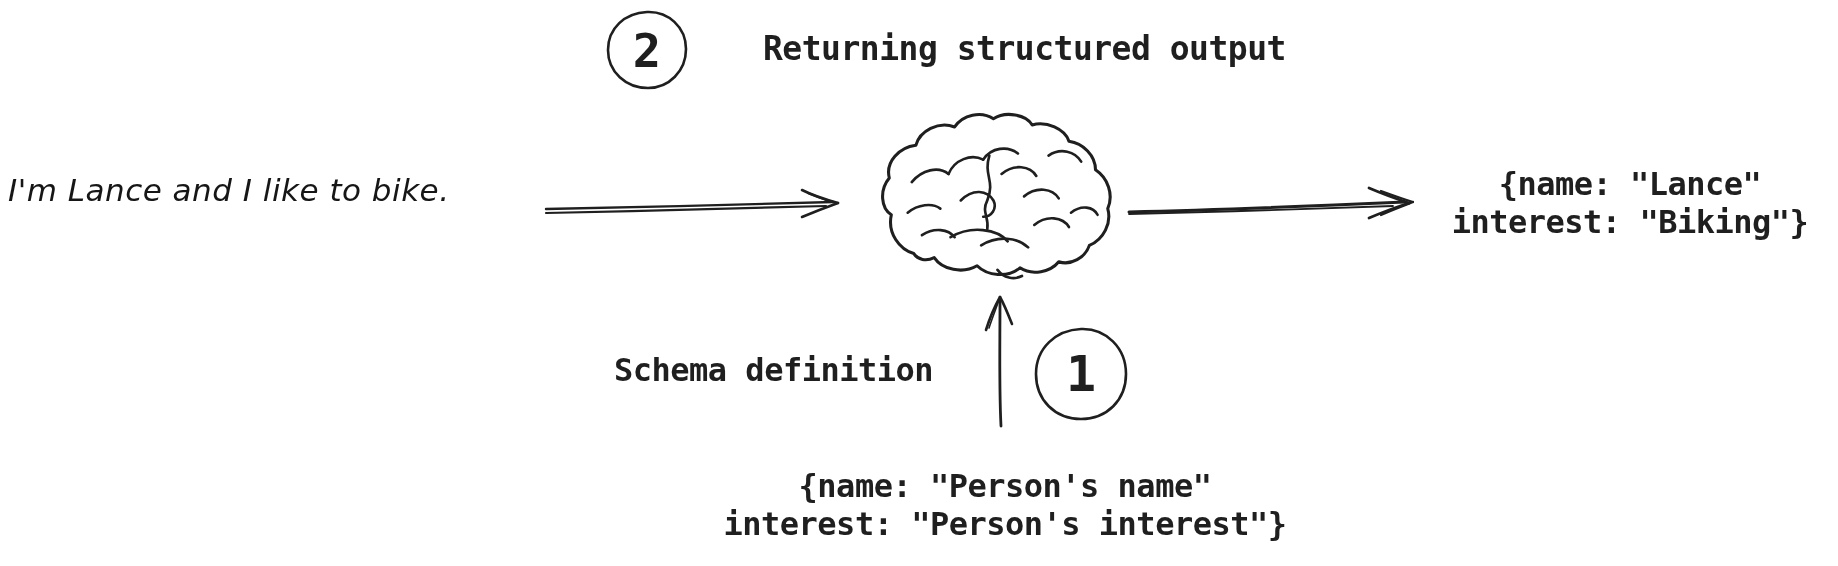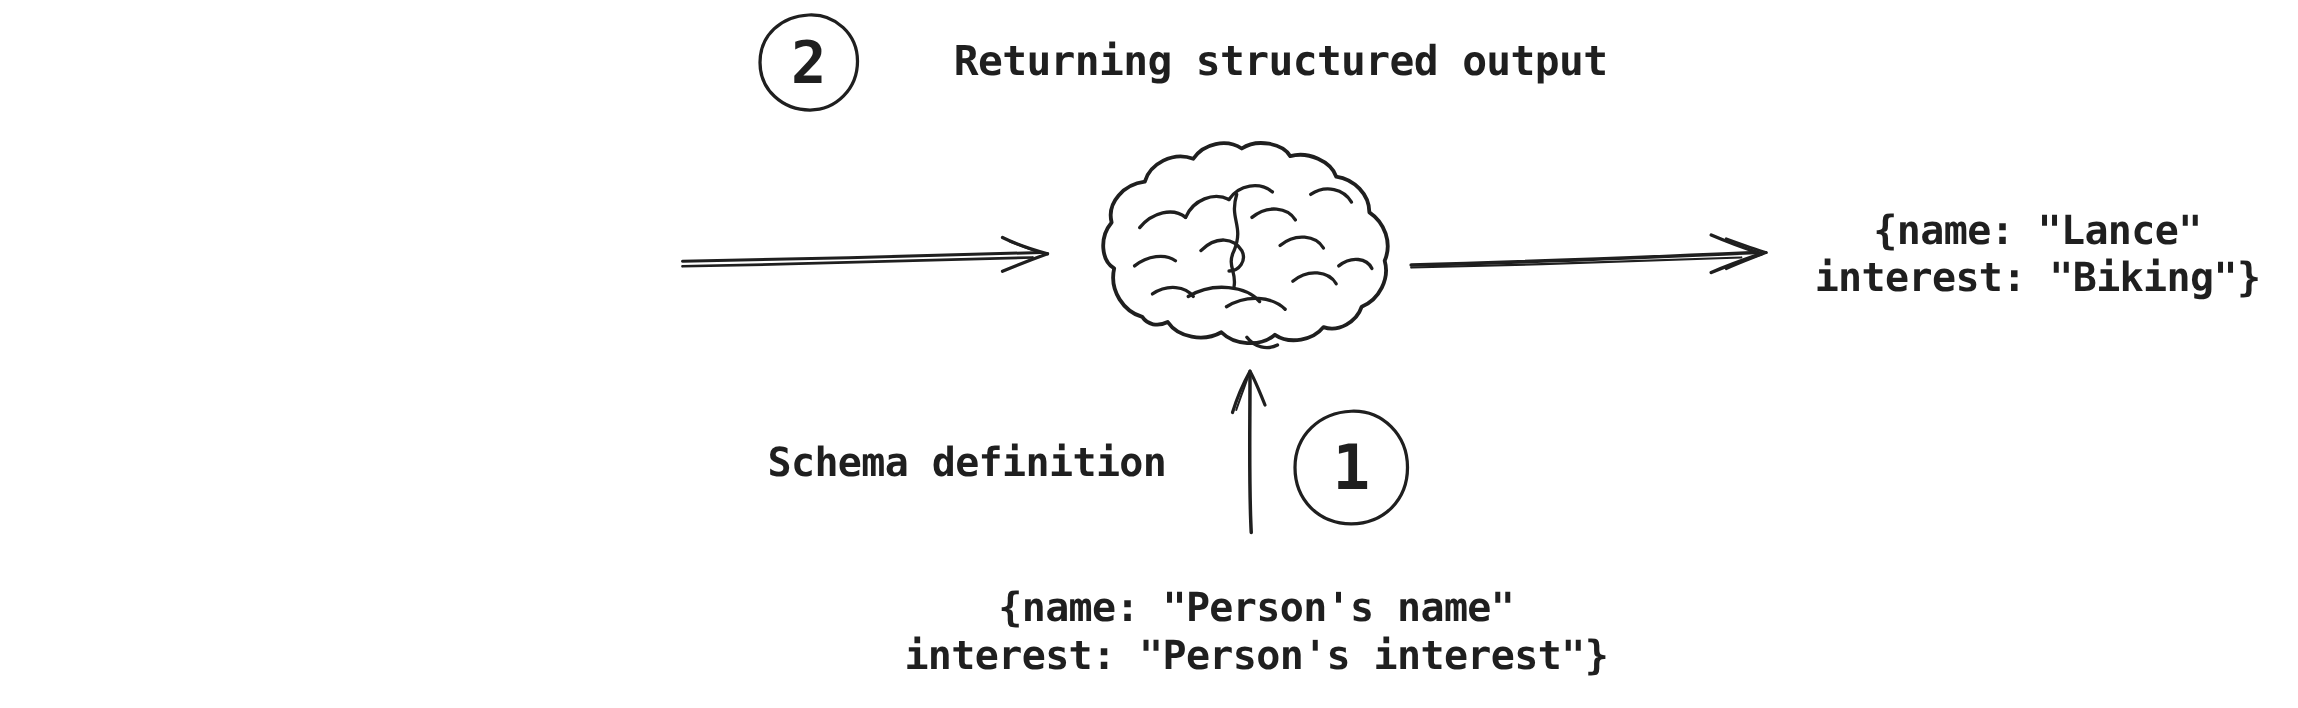--- a/index.html
+++ b/index.html
@@ -77,20 +77,21 @@
 
   <div class="abs badge" style="left:605px; top:9px; width:84px; height:82px;">
     <svg class="sketch" width="84" height="82" viewBox="0 0 84 82">
       <path d="M42,3 C63,2 81,18 81,40 C81,62 64,79 43,79 C21,79 3,63 3,41 C3,19 20,4 42,3 Z" stroke-width="2.6"></path>
     </svg>
     <span class="num" style="font-size:47px;">2</span>
   </div>
 
   <div class="abs title-text" style="left:751px; top:29px;margin-left:12px;">Returning structured output</div>
 
+  <div class="abs hand-text" style="left:8px; top:172px;">I'm Lance and I like to bike.</div>
 
   <svg class="abs sketch" style="left:540px; top:186px;" width="310" height="36" viewBox="0 0 310 36">
     <path d="M6,23 C100,21 200,19 293,16" stroke-width="2.4"></path>
     <path d="M6,27 C100,25 200,23 286,20" stroke-width="2.2"></path>
     <path d="M262,4 C274,10 287,14 298,17" stroke-width="2.6"></path>
     <path d="M262,31 C274,26 287,21 298,17" stroke-width="2.6"></path>
     <path d="M268,7 C278,11 288,15 296,17" stroke-width="2"></path>
   </svg>
 
   <svg class="abs sketch" style="left:875px; top:110px;" width="245" height="185" viewBox="0 0 240 180">

